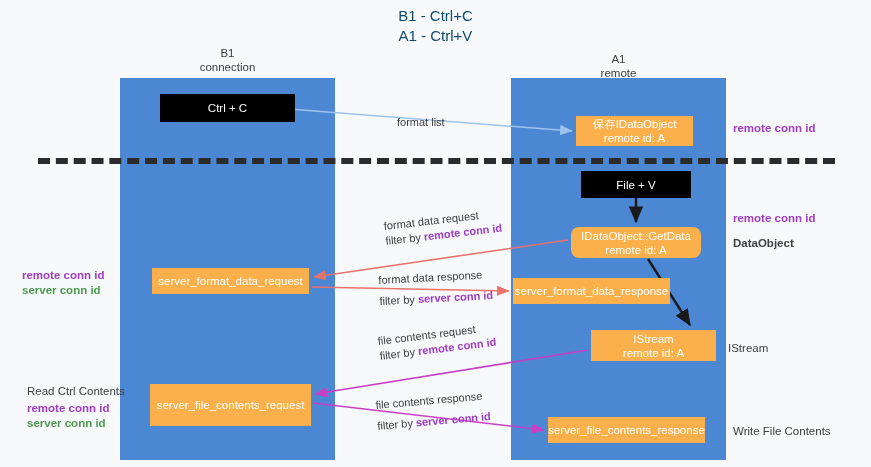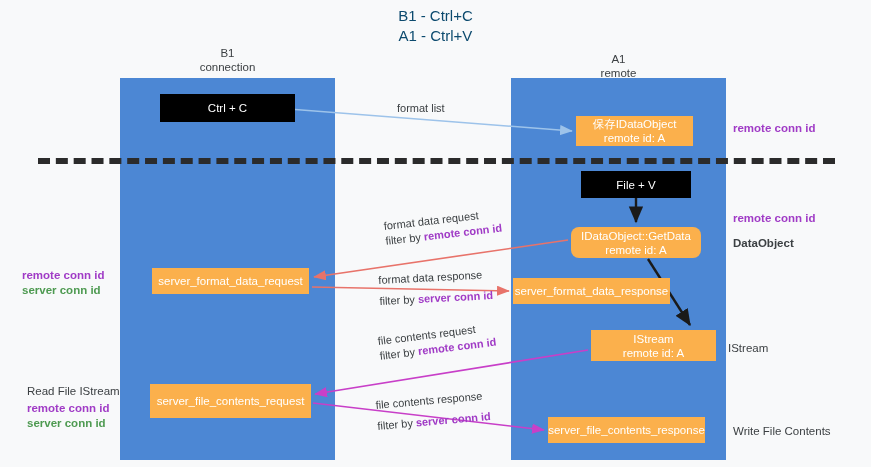--- a/index.html
+++ b/index.html
@@ -49,42 +49,42 @@
   .node.green{background:#000000;}
   .node.orange{background:#fbb04c;}
 
   #n-ctrlc{left:160px;top:94px;width:135px;height:28px;}
   #n-save {left:576px;top:116px;width:117px;height:30px;}
   #n-ctrlv{left:581px;top:171px;width:110px;height:27px;}
   #n-getdata{left:571px;top:227px;width:130px;height:31px;border-radius:8px;}
   #n-fmtreq{left:152px;top:268px;width:157px;height:26px;}
   #n-fmtres{left:513px;top:278px;width:157px;height:26px;}
   #n-istream{left:591px;top:330px;width:125px;height:31px;}
-  #n-filereq{left:150px;top:384px;width:161px;height:34px;}
+  #n-filereq{left:150px;top:384px;width:161px;height:42px;}
   #n-fileres{left:548px;top:417px;width:157px;height:26px;}
 
   
   .side{font-size:11.5px;line-height:15px;}
   .purple{color:#a03bc6;font-weight:bold;}
   .green-t{color:#4e9a51;font-weight:bold;}
   .plain{color:#3c4043;}
 
   #s-remote1{left:733px;top:121px;}
   #s-remote2{left:733px;top:211px;}
   #s-dataobject{left:733px;top:236px;font-weight:bold;}
   #s-istream{left:728px;top:341px;}
   #s-write{left:733px;top:424px;}
 
   #s-left1{left:22px;top:268px;text-align:left;}
   #s-read{left:27px;top:384px;}
   #s-left2{left:27px;top:401px;text-align:left;}
 
   
   .elabel{font-size:11px;line-height:15px;color:#3c4043;white-space:nowrap;}
-  #e-formatlist{left:397px;top:101px;text-align:center;}
+  #e-formatlist{left:397px;top:115px;text-align:center;}
 
   #e-fdreq{left:383px;top:219px;transform:rotate(-6.5deg);transform-origin:left top;}
   #e-fdres{left:378px;top:273px;transform:rotate(-3deg);transform-origin:left top;}
   #e-fcreq{left:377px;top:334px;transform:rotate(-7deg);transform-origin:left top;}
   #e-fcres{left:375px;top:398px;transform:rotate(-5deg);transform-origin:left top;}
 
   svg#wires{position:absolute;left:0;top:0;width:871px;height:467px;overflow:visible;}
 </style>
 </head>
 <body>
@@ -208,20 +208,20 @@
   <div class="abs side purple" id="s-remote2">remote conn id</div>
   <div class="abs side plain" id="s-dataobject">DataObject</div>
   <div class="abs side plain" id="s-istream">IStream</div>
   <div class="abs side plain" id="s-write">Write File Contents</div>
 
   <div class="abs side" id="s-left1">
     <div class="purple">remote conn id</div>
     <div class="green-t">server conn id</div>
   </div>
 
-  <div class="abs side plain" id="s-read">Read File IStream</div>
+  <div class="abs side plain" id="s-read">Read Ctrl Contents</div>
 
   <div class="abs side" id="s-left2">
     <div class="purple">remote conn id</div>
     <div class="green-t">server conn id</div>
   </div>
 
 </div>
 
 </body></html>

